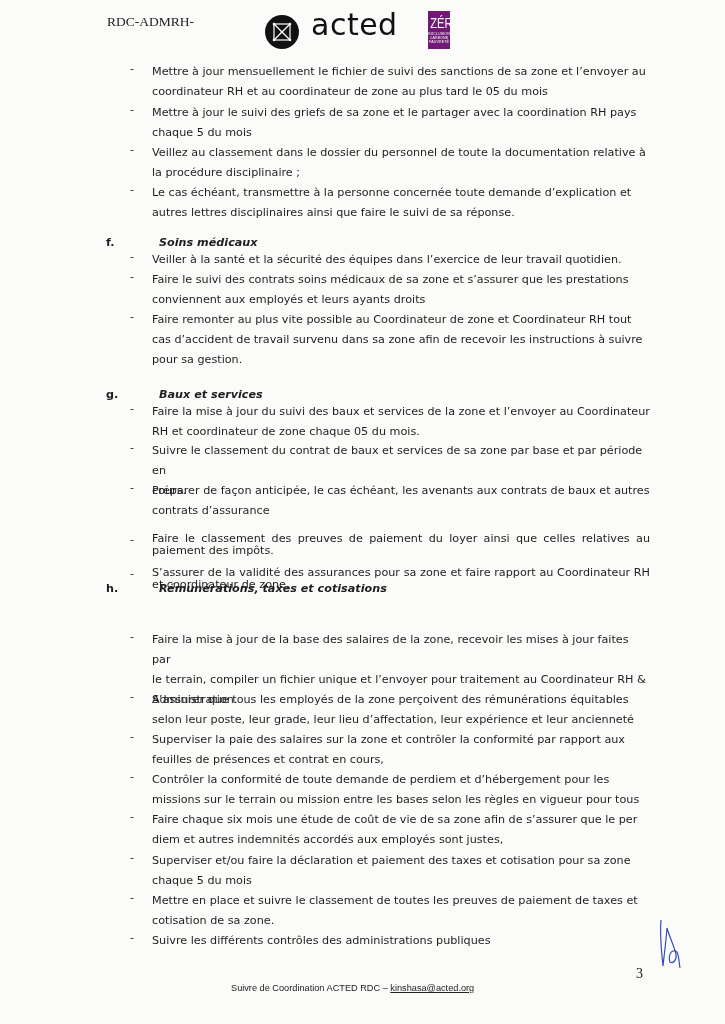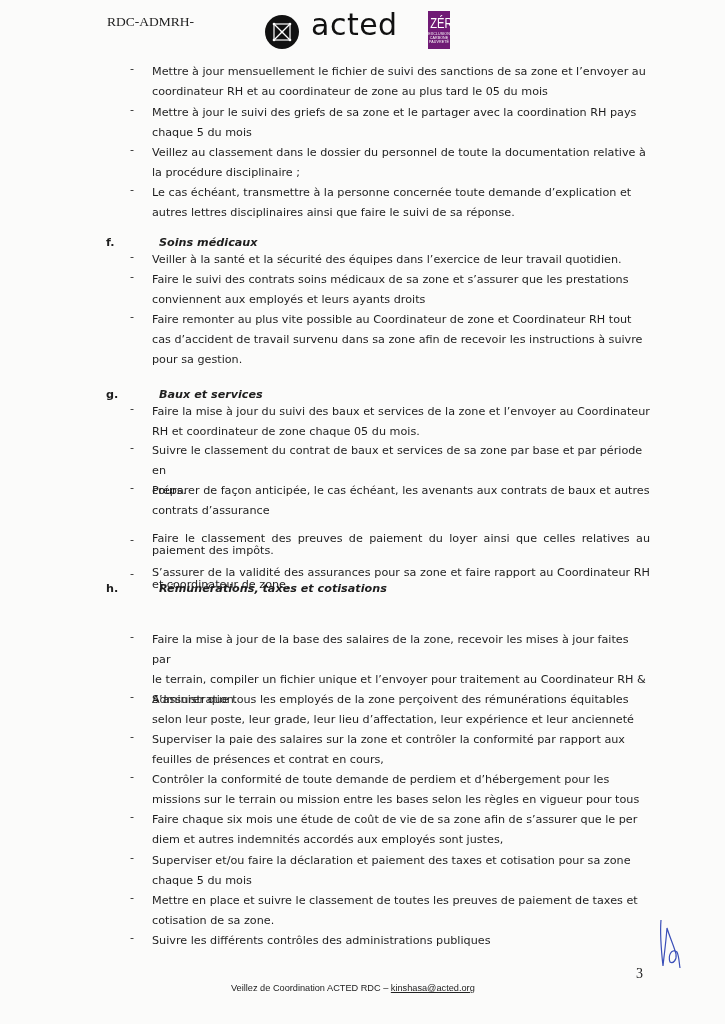--- a/index.html
+++ b/index.html
@@ -217,14 +217,14 @@
   </div>
 </div>
 
 <svg class="signature" viewBox="0 0 24 52">
   <path d="M3 2 C2 14,3 30,5 48 C6 38,8 24,9 10 C12 20,16 28,18 36 C19 42,15 46,12 44 C10 38,13 30,19 34 C21 38,21 44,22 50" stroke="#3a4fb8" stroke-width="1.2" fill="none"></path>
 </svg>
 
 <div class="page-num">3</div>
 
 <div class="footer">
-  <span>Veillez de Coordination ACTED RDC – </span><span class="email">kinshasa@acted.org</span>
+  <span>Suivre de Coordination ACTED RDC – </span><span class="email">kinshasa@acted.org</span>
 </div>
 
 </body></html>

